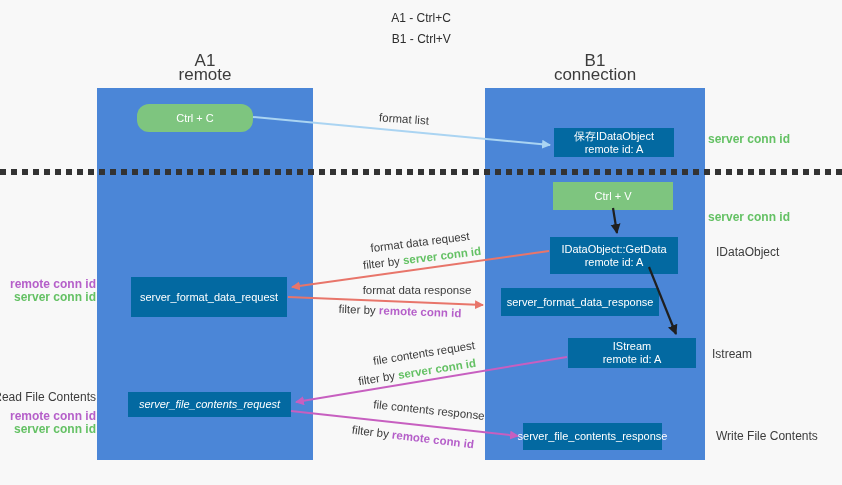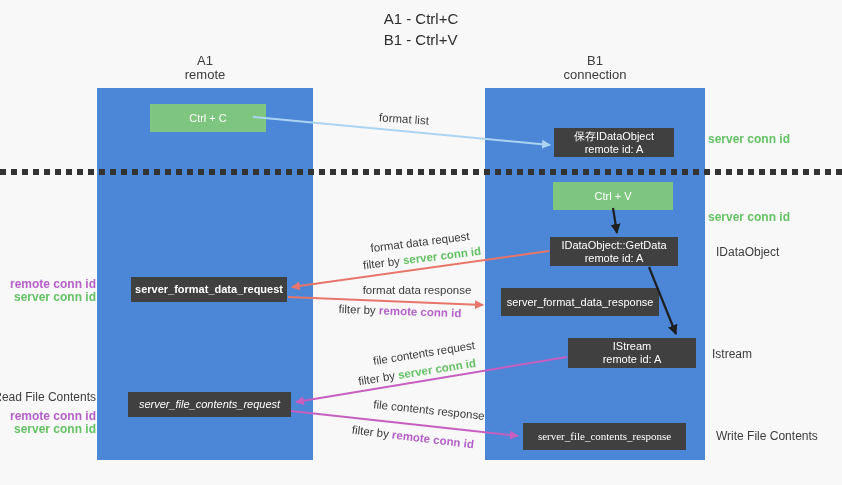--- a/index.html
+++ b/index.html
@@ -1,31 +1,31 @@
 <!DOCTYPE html>
 <html><head>
 <meta charset="utf-8">
 <style>
   html,body{margin:0;padding:0;}
   .canvas{
     position:relative;width:842px;height:485px;background:#f8f8f8;
     font-family:"Liberation Sans",sans-serif;overflow:hidden;color:#3c3c3c;
   }
   .title{position:absolute;left:421px;top:8px;transform:translateX(-50%);
-    text-align:left;font-size:15px;line-height:21px;color:#2d2d2d;white-space:nowrap;}
+    text-align:right;font-size:12px;line-height:21px;color:#2d2d2d;white-space:nowrap;}
   .lane-header{position:absolute;transform:translateX(-50%);text-align:center;
-    font-size:13px;line-height:14px;color:#3c3c3c;white-space:nowrap;}
+    font-size:17px;line-height:14px;color:#3c3c3c;white-space:nowrap;}
   .lane{position:absolute;background:#4b86d7;}
   .dotted{position:absolute;left:0;top:169px;width:842px;height:6px;
     background:repeating-linear-gradient(90deg,#333 0 6px,transparent 6px 11px);z-index:3;}
   .box{position:absolute;display:flex;flex-direction:column;align-items:center;
     justify-content:center;color:#fff;font-size:11px;line-height:13px;
     text-align:center;white-space:nowrap;z-index:4;}
   .green-box{background:#7ec57f;}
-  .orange-box{background:#404040;}
+  .orange-box{background:#0369a1;}
   .flow-label{position:absolute;font-size:11.5px;color:#3c3c3c;white-space:nowrap;z-index:5;}
   .side-label{position:absolute;font-size:12px;white-space:nowrap;z-index:5;}
   .txt-green{color:#64c164;font-weight:bold;}
   .txt-purple{color:#b55fc9;font-weight:bold;}
   .txt-dark{color:#3c3c3c;}
   .right-edge{left:auto;right:746px;text-align:right;}
   svg.arrows{position:absolute;left:0;top:0;z-index:6;pointer-events:none;}
 </style>
 </head>
 <body>
@@ -44,56 +44,56 @@
   <div class="lane-header" style="left:595px;top:54px;">
     <div>B1</div>
     <div>connection</div>
   </div>
 
   <div class="lane" style="left:97px;top:88px;width:216px;height:372px;"></div>
   <div class="lane" style="left:485px;top:88px;width:220px;height:372px;"></div>
 
   <div class="dotted"></div>
 
-  <div class="box green-box" style="left:150px;top:104px;width:116px;height:28px;">
+  <div class="box green-box" style="left:137px;top:104px;width:116px;height:28px;border-radius:12px;">
     <div>Ctrl + C</div>
   </div>
 
   <div class="box orange-box" style="left:554px;top:128px;width:120px;height:29px;">
     <div>保存IDataObject</div>
     <div>remote id: A</div>
   </div>
 
   <div class="box green-box" style="left:553px;top:182px;width:120px;height:28px;">
     <div>Ctrl + V</div>
   </div>
 
-  <div class="box orange-box" style="left:550px;top:237px;width:128px;height:29px;">
+  <div class="box orange-box" style="left:550px;top:237px;width:128px;height:37px;">
     <div>IDataObject::GetData</div>
     <div>remote id: A</div>
   </div>
 
-  <div class="box orange-box" style="left:131px;top:277px;width:156px;height:25px;font-weight:bold;">
+  <div class="box orange-box" style="left:131px;top:277px;width:156px;height:40px;">
     <div>server_format_data_request</div>
   </div>
 
   <div class="box orange-box" style="left:487px;top:288px;width:158px;height:28px;margin-left:14px;">
     <div>server_format_data_response</div>
   </div>
 
   <div class="box orange-box" style="left:568px;top:338px;width:128px;height:30px;">
     <div>IStream</div>
     <div>remote id: A</div>
   </div>
 
   <div class="box orange-box" style="left:128px;top:392px;width:163px;height:25px;font-style:italic;">
     <div>server_file_contents_request</div>
   </div>
 
-  <div class="box orange-box" style="left:523px;top:423px;width:163px;height:27px;font-family:Liberation Serif, serif;">
+  <div class="box orange-box" style="left:523px;top:423px;width:139px;height:27px;">
     <div>server_file_contents_response</div>
   </div>
 
   <div class="flow-label" style="left:404px;top:119px;transform:translate(-50%,-50%) rotate(4deg);">format list</div>
 
   <div class="flow-label" style="left:420px;top:242px;transform:translate(-50%,-50%) rotate(-7deg);">format data request</div>
   <div class="flow-label" style="left:422px;top:258px;transform:translate(-50%,-50%) rotate(-7deg);">
     <span>filter by</span>
     <span class="txt-green">server conn id</span>
   </div>

